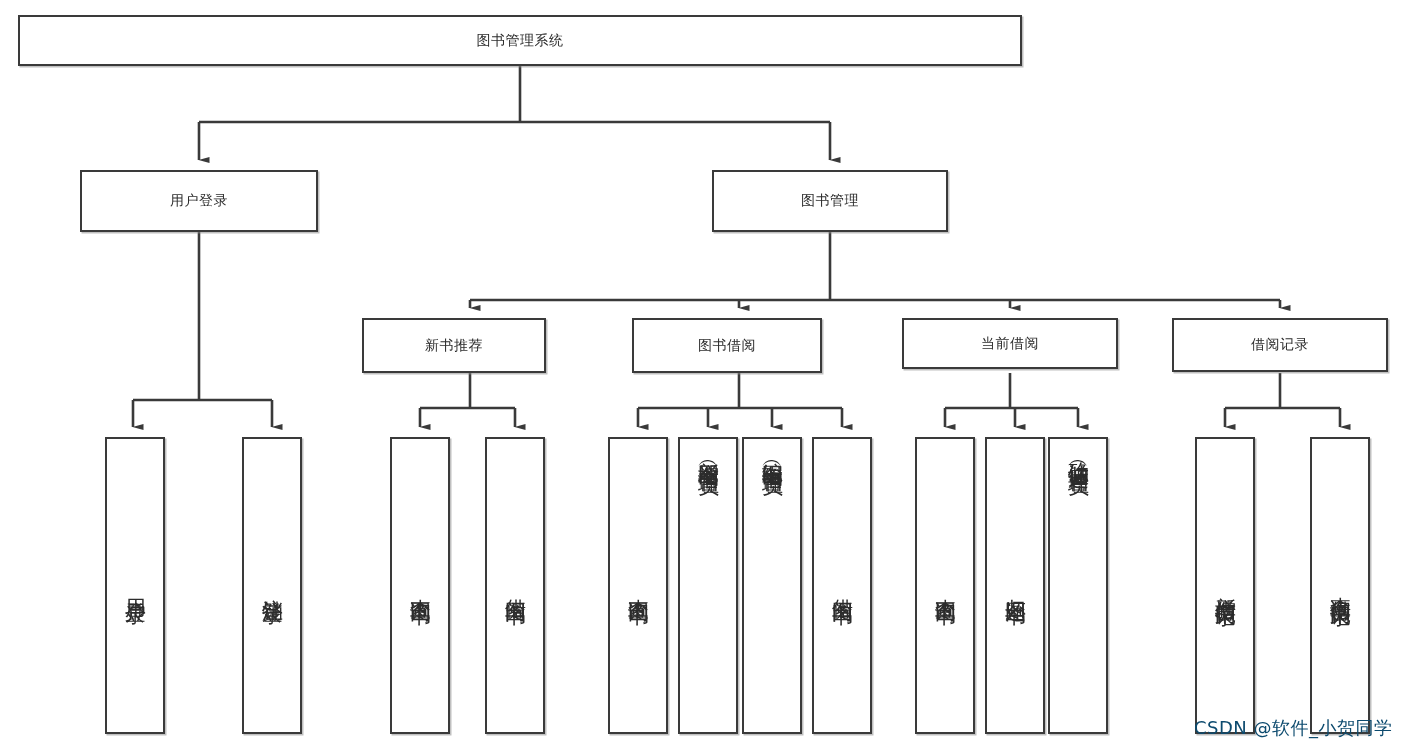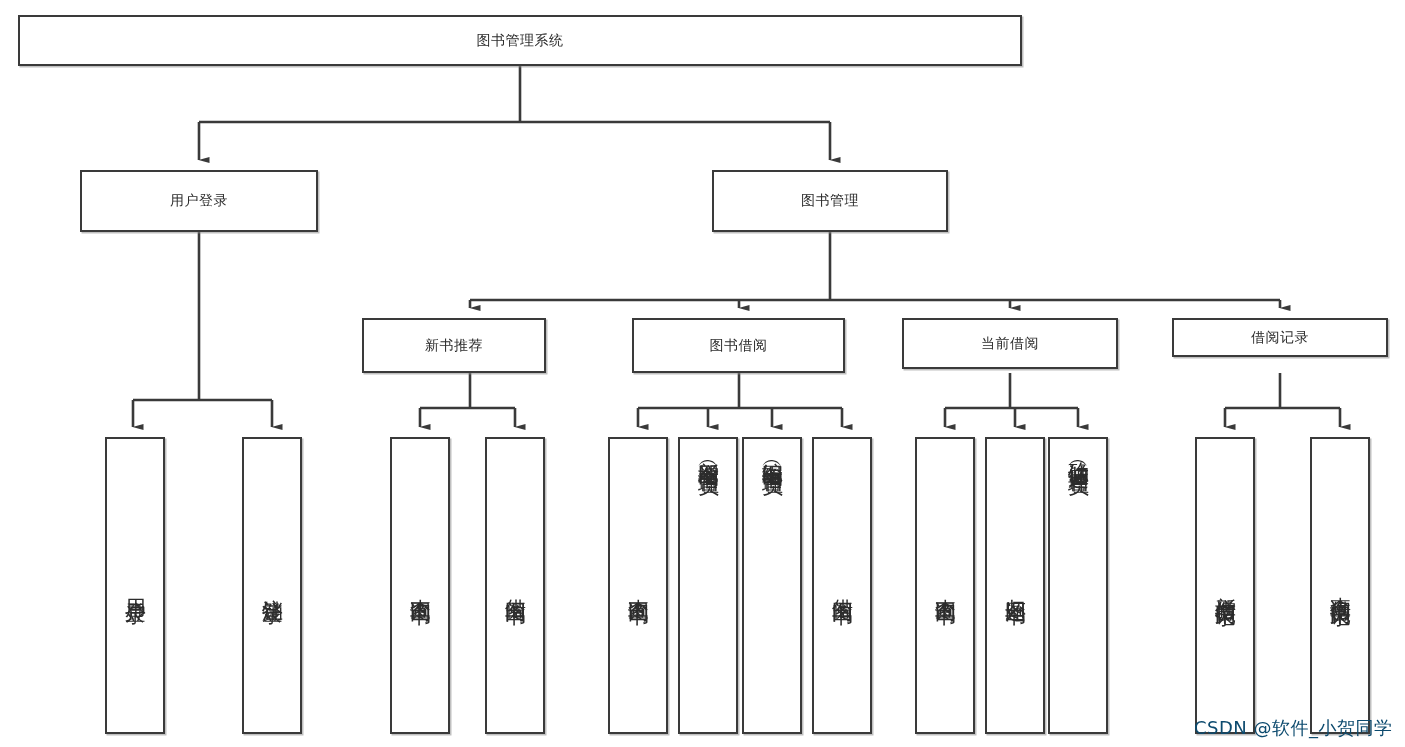--- a/index.html
+++ b/index.html
@@ -134,27 +134,27 @@
   <div class="node" id="n-l2-0" style="left: 80px; top: 170px; width: 238px; height: 62px;">
     <span class="lbl">用户登录</span>
   </div>
   <div class="node" id="n-l2-1" style="left: 712px; top: 170px; width: 236px; height: 62px;">
     <span class="lbl">图书管理</span>
   </div>
 
   <div class="node" id="n-l3-0" style="left: 362px; top: 318px; width: 184px; height: 55px;">
     <span class="lbl">新书推荐</span>
   </div>
-  <div class="node" id="n-l3-1" style="left: 632px; top: 318px; width: 213px; height: 55px;">
+  <div class="node" id="n-l3-1" style="left: 632px; top: 318px; width: 190px; height: 55px;">
     <span class="lbl">图书借阅</span>
   </div>
   <div class="node" id="n-l3-2" style="left: 902px; top: 318px; width: 216px; height: 51px;">
     <span class="lbl">当前借阅</span>
   </div>
-  <div class="node" id="n-l3-3" style="left: 1172px; top: 318px; width: 216px; height: 39px;">
+  <div class="node" id="n-l3-3" style="left: 1172px; top: 318px; width: 216px; height: 54px;">
     <span class="lbl">借阅记录</span>
   </div>
 
   <div class="node vert mid" id="n-lf-0" style="left: 105px; top: 437px; width: 60px; height: 297px;">
     <span class="lbl">用户登录</span>
   </div>
   <div class="node vert mid" id="n-lf-1" style="left: 242px; top: 437px; width: 60px; height: 297px;">
     <span class="lbl">注销登录</span>
   </div>
   <div class="node vert mid" id="n-lf-2" style="left: 390px; top: 437px; width: 60px; height: 297px;">

